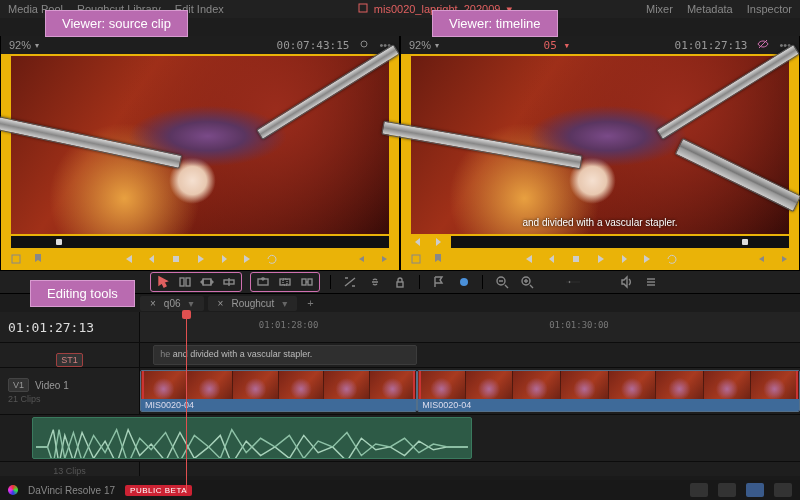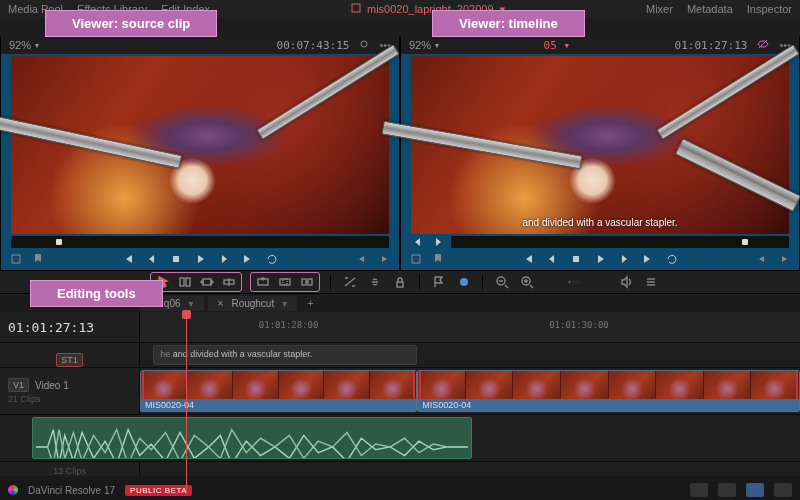--- a/index.html
+++ b/index.html
@@ -5,21 +5,21 @@
   html,body{margin:0;padding:0;background:#101010;color:#aaa;font-family:Arial,Helvetica,sans-serif;font-size:11px;width:800px;height:500px;overflow:hidden}
   .root{width:800px;height:500px;position:relative;background:#1a1a1a}
   
   .menubar{height:18px;background:#212121;display:flex;align-items:center;gap:14px;padding:0 8px;color:#888}
   .menubar .mi{display:flex;align-items:flex-start;gap:4px}
   .menubar .mi.active{color:#e06060}
   .spacer{flex:1}
   
   .tabbar{height:18px;background:#1d1d1d;display:flex;align-items:center;gap:2px;padding-left:40px}
   
-  .viewers{display:flex;height:234px;background:#0c4a6e}
+  .viewers{display:flex;height:234px;background:#eab308}
   .viewer{flex:1;display:flex;flex-direction:column;border-left:1px solid #000;border-right:1px solid #000}
   .vhead{height:18px;display:flex;align-items:center;justify-content:space-between;padding:0 8px;background:#1e1e1e;color:#999}
   .vhead .zoom{display:flex;align-items:center;gap:4px}
   .vhead .tc{font-family:monospace;font-size:11px}
   .tc.red{color:#e06060}
   .vhead .af svg{width:10px;height:10px}
   .screen{flex:1;position:relative;background:#000;margin:2px 10px}
   .surg{position:absolute;inset:0;background:
      radial-gradient(ellipse 55% 45% at 52% 45%, #7a4a88 0%, #5a3560 18%, rgba(0,0,0,0) 38%),
      radial-gradient(circle at 48% 70%, #f5e0d0 0%, #e8c8b0 6%, rgba(0,0,0,0) 10%),
@@ -72,37 +72,37 @@
   .clip.vid .lbl{position:absolute;left:0;right:0;bottom:0;background:#3e6a99;color:#dde;font-size:9px;padding:1px 4px}
   .thumbs{position:absolute;inset:0;display:flex}
   .thumbs div{flex:1;background:
      radial-gradient(circle at 50% 45%,#b06a98 0%,rgba(0,0,0,0) 35%),
      linear-gradient(130deg,#7a2416,#a83a20 50%,#5a1a10);
      border-right:1px solid rgba(0,0,0,.4)}
   .clip.aud{background:#2d5a46;border:1px solid #3a7a5e}
   .wave{position:absolute;inset:3px;opacity:.85}
   .mark{position:absolute;top:0;width:2px;height:100%;background:#cc3333}
   
-  .anno{position:absolute;background:#b96bb0;color:#fff;font-size:13px;padding:5px 26px;z-index:20;border:1px solid #d89ad0;font-weight:700}
+  .anno{position:absolute;background:#b96bb0;color:#fff;font-size:13px;padding:5px 16px;z-index:20;border:1px solid #d89ad0;font-weight:400}
   .footer{position:absolute;left:0;right:0;bottom:0;height:20px;background:#181818;display:flex;align-items:center;gap:10px;padding:0 8px;color:#888;font-size:10px}
   .resolve-ico{width:10px;height:10px;border-radius:50%;background:conic-gradient(#e33,#3e3,#33e,#e3e,#e33)}
   .beta{background:#c23;color:#fff;padding:1px 5px;border-radius:2px;font-size:8px;letter-spacing:.5px}
   .pg{width:18px;height:14px;border-radius:2px}
 </style>
 </head>
 <body>
 
 <div class="root">
 
   <div class="menubar">
     <span class="mi">
         <span>Media Pool</span>
       </span>
     <span class="mi">
-        <span>Effects Library</span>
+        <span>Roughcut Library</span>
       </span>
     <span class="mi">
         <span>Edit Index</span>
       </span>
     <span class="spacer"></span>
     <span class="mi active" style="gap:6px">
       <svg width="10" height="10" viewBox="0 0 10 10">
           <rect x="1" y="1" width="8" height="8" fill="none" stroke="#e06060"></rect>
         </svg>
       <span>mis0020_lapright_202009</span>

